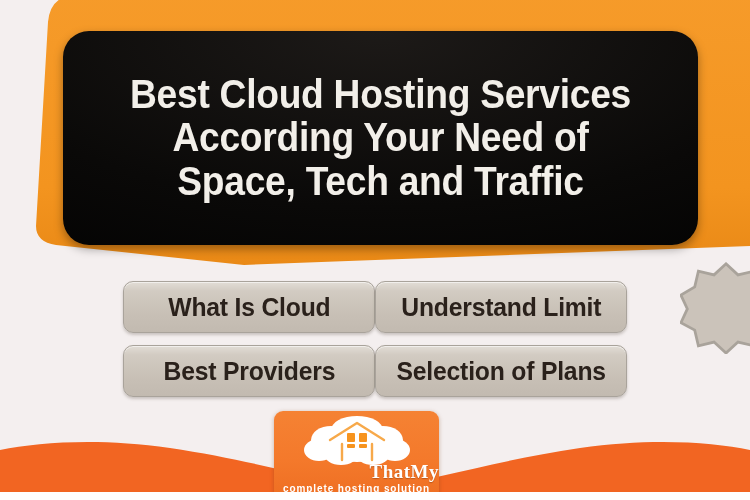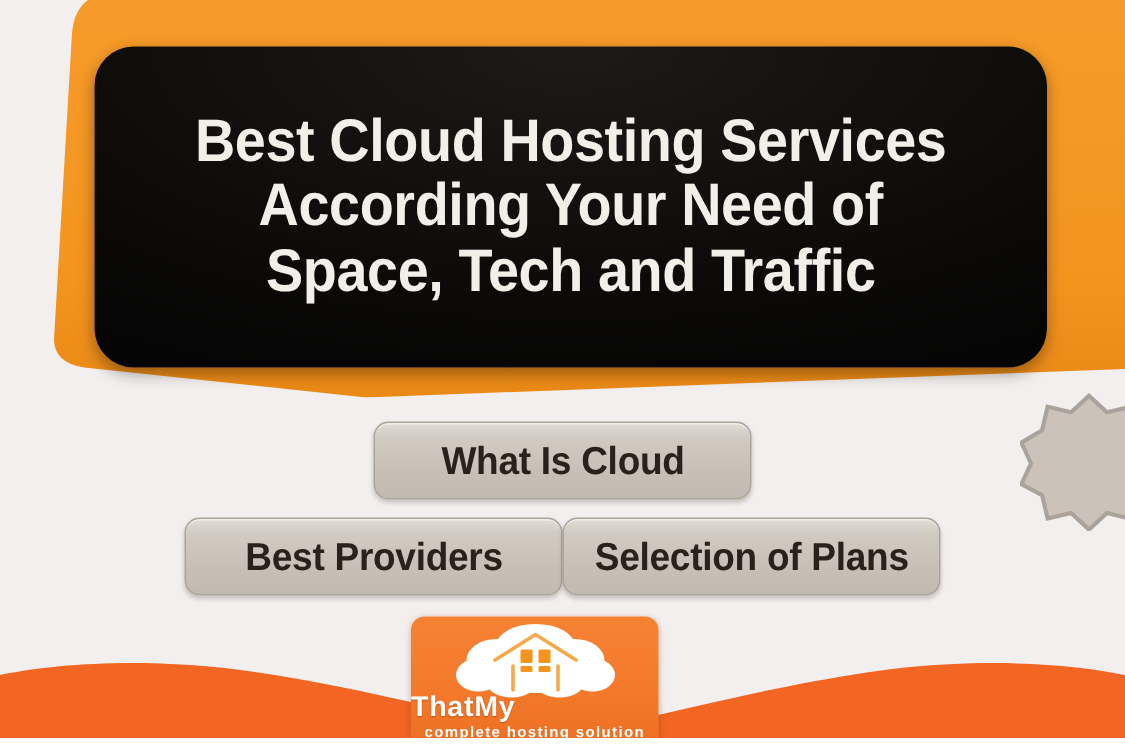--- a/index.html
+++ b/index.html
@@ -128,25 +128,25 @@
   .logo-cloud {
     position: absolute;
     left: 50%;
     top: 3px;
     transform: translateX(-50%);
     width: 120px;
     height: 52px;
   }
   .logo-brand {
     position: absolute;
-    left: 0;
+    left: 17px;
     right: 0;
     top: 50px;
-    text-align: left;
-    font-family: Liberation Sans, sans-serif;
+    text-align: right;
+    font-family: Liberation Serif, serif;
     font-weight: bold;
     font-size: 19px;
     color: #FFFFFF;
     letter-spacing: 0.5px;
     text-shadow: 0 1px 1px rgba(150,70,20,0.6);
   }
   .logo-tag {
     position: absolute;
     left: 0;
     right: 0;
@@ -192,20 +192,23 @@
       <span class="title-line">Best Cloud Hosting Services</span>
       <span class="title-line">According Your Need of</span>
       <span class="title-line">Space, Tech and Traffic</span>
     </div>
   </div>
 
   <div class="btn-grid">
     <div class="btn-row">
       <div class="nav-btn">
         <span class="nav-btn-label">What Is Cloud</span>
+      </div>
+      <div class="nav-btn">
+        <span class="nav-btn-label">Understand Limit</span>
       </div>
     </div>
     <div class="btn-row">
       <div class="nav-btn">
         <span class="nav-btn-label">Best Providers</span>
       </div>
       <div class="nav-btn">
         <span class="nav-btn-label">Selection of Plans</span>
       </div>
     </div>

